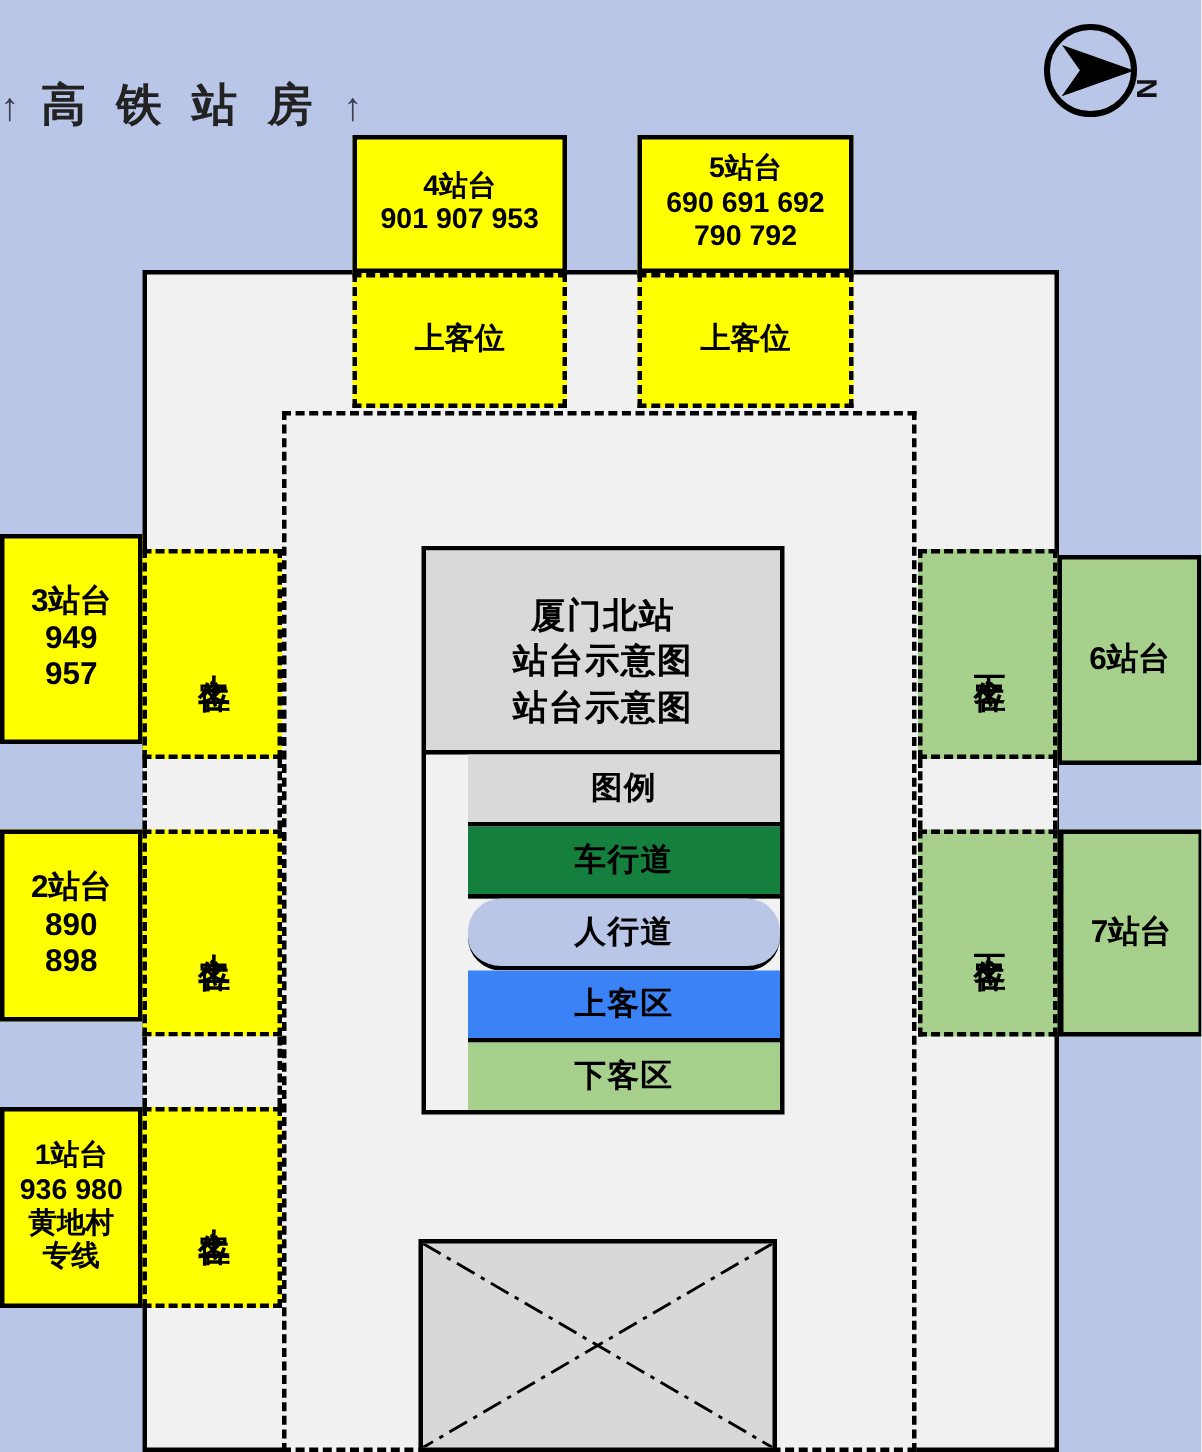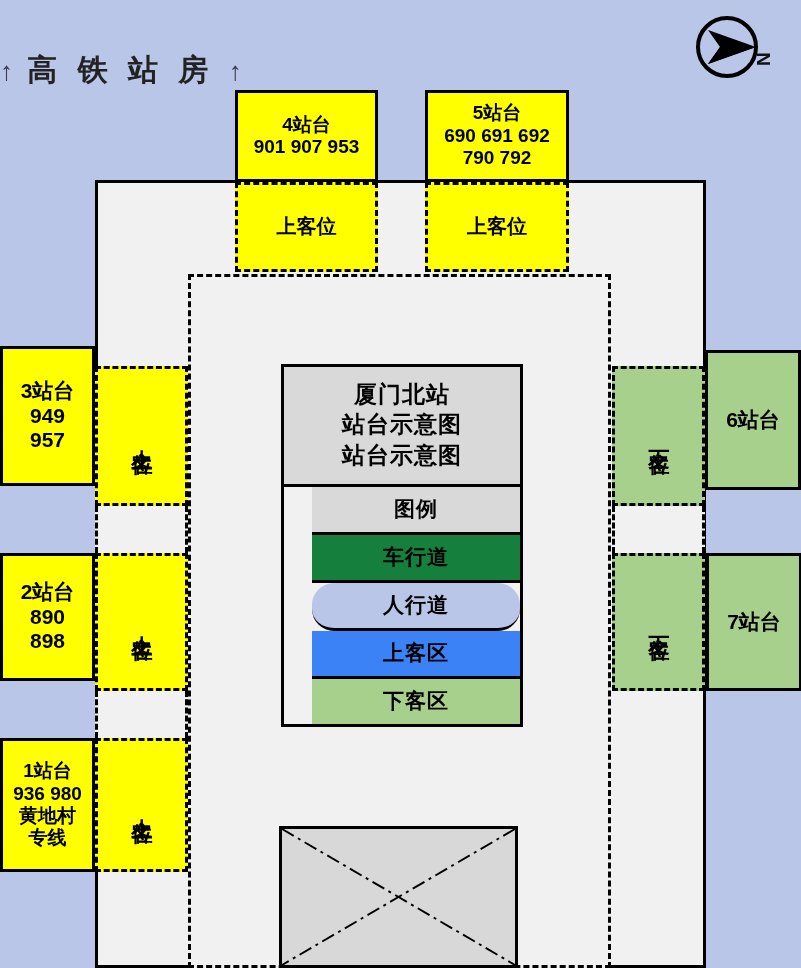--- a/index.html
+++ b/index.html
@@ -49,21 +49,21 @@
     font-size:19px;font-weight:bold;color:#111;
     transform:rotate(90deg);transform-origin:center;
   }
 
   
   .legend{
     position:absolute;left:281px;top:364px;width:236px;
     border:3px solid #000;background:#f1f1f1;
   }
   .legend .title{
-    background:#d9d9d9;padding:12px 4px 14px;
+    background:#d9d9d9;padding:28px 4px 14px;
     text-align:center;font-weight:bold;font-size:23px;line-height:1.32;
     color:#000;border-bottom:3px solid #000;letter-spacing:1px;
   }
   .legend .row{
     text-align:center;font-weight:bold;font-size:21px;
     padding:8px 16px 9px;border-bottom:3px solid #000;color:#000;letter-spacing:1px;margin-left:28px;
   }
   .legend .row:last-child{border-bottom:none;}
   .lg-head{background:#d9d9d9;}
   .lg-road{background:#15803d;}
@@ -115,21 +115,21 @@
       <div>5站台</div>
       <div>690 691 692</div>
       <div>790 792</div>
     </div>
   </div>
 
   <div class="abs bay stop" style="left:425px;top:182px;width:144px;height:90px;font-size:20px;">
     <span>上客位</span>
   </div>
 
-  <div class="abs bay plat" style="left:0px;top:346px;width:95px;height:140px;font-size:21px;">
+  <div class="abs bay plat" style="left:0px;top:356px;width:95px;height:140px;font-size:21px;">
     <div>
       <div>3站台</div>
       <div>949</div>
       <div>957</div>
     </div>
   </div>
   <div class="abs bay stop vert" style="left:95px;top:366px;width:93px;height:140px;font-size:21px;">
     <span>上客位</span>
   </div>
   <div class="abs gapwhite" style="left:95px;top:506px;width:93px;height:47px;"></div>
@@ -154,21 +154,21 @@
       <div>专线</div>
     </div>
   </div>
   <div class="abs bay stop vert" style="left:95px;top:738px;width:93px;height:134px;font-size:21px;">
     <span>上客位</span>
   </div>
 
   <div class="abs bay stop-green vert" style="left:612px;top:366px;width:93px;height:140px;font-size:21px;">
     <span>下客位</span>
   </div>
-  <div class="abs bay plat-green" style="left:705px;top:350px;width:96px;height:140px;font-size:21px;">
+  <div class="abs bay plat-green" style="left:705px;top:370px;width:96px;height:140px;font-size:21px;">
     <span>6站台</span>
   </div>
   <div class="abs gapwhite" style="left:612px;top:506px;width:93px;height:47px;"></div>
 
   <div class="abs bay stop-green vert" style="left:612px;top:553px;width:93px;height:138px;font-size:21px;">
     <span>下客位</span>
   </div>
   <div class="abs bay plat-green" style="left:706px;top:553px;width:96px;height:138px;font-size:21px;">
     <span>7站台</span>
   </div>

